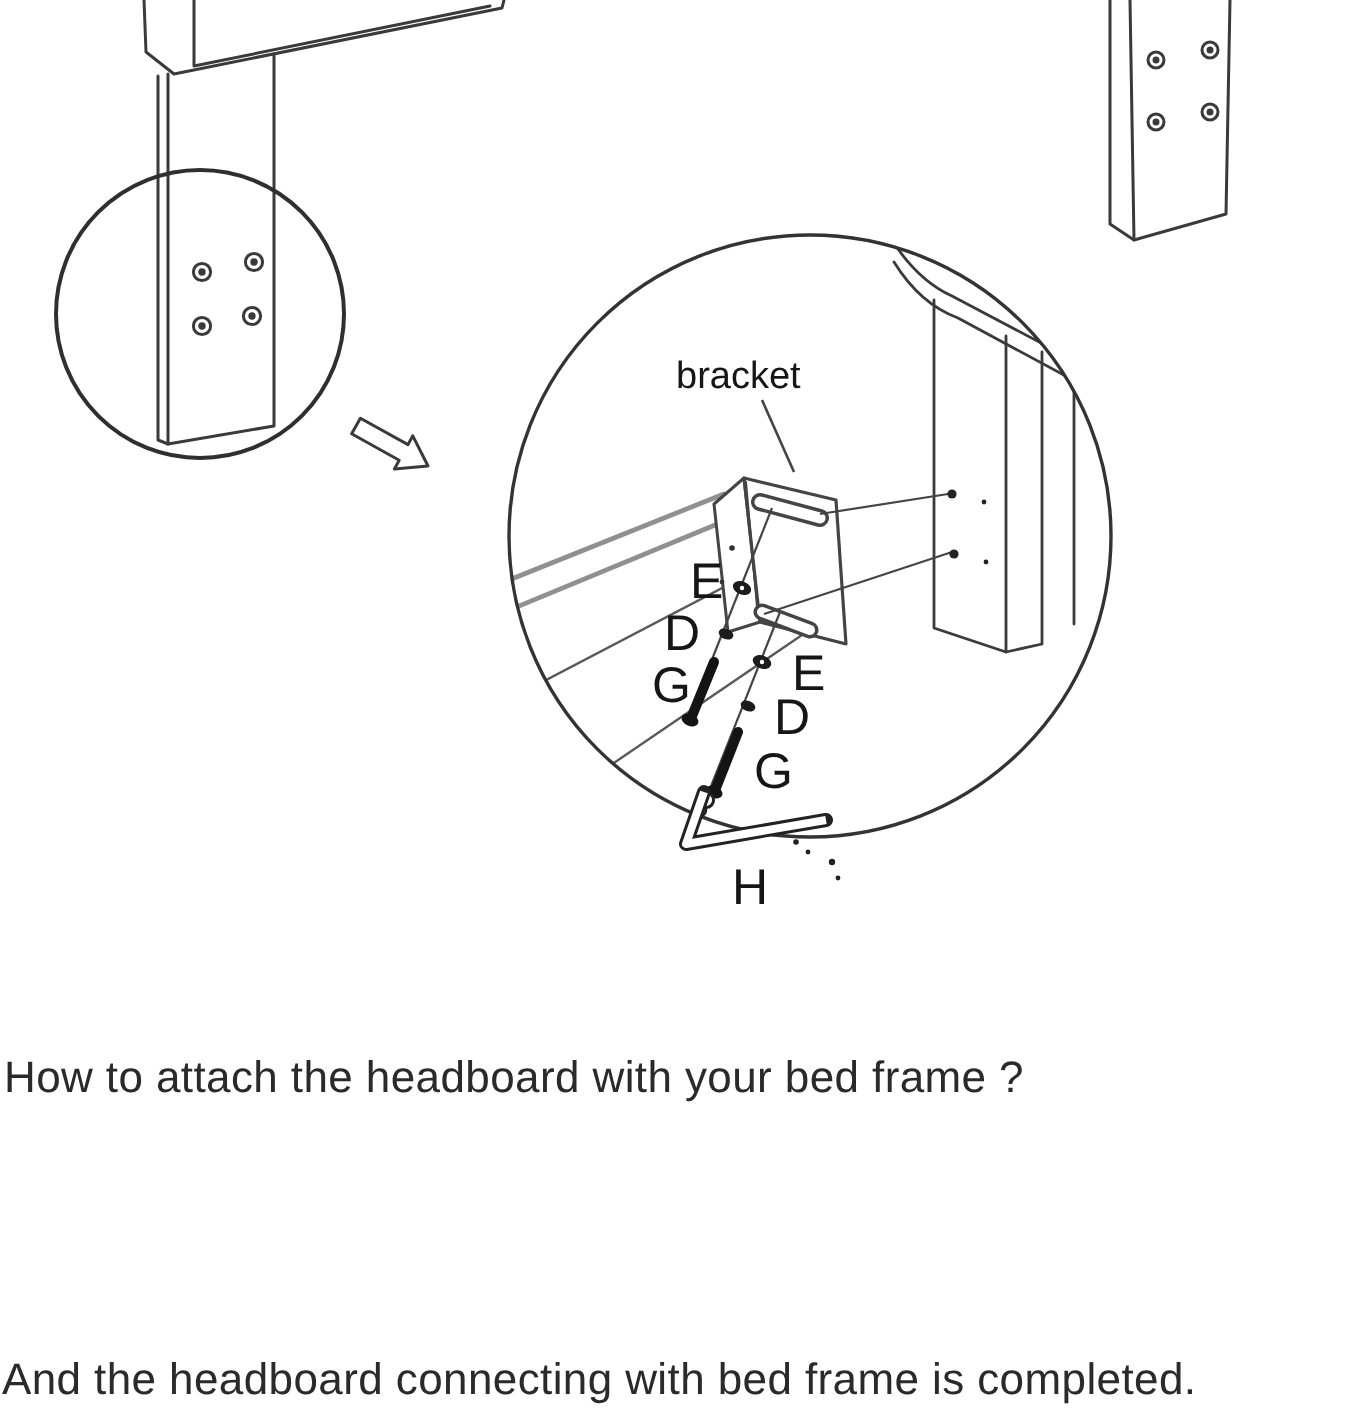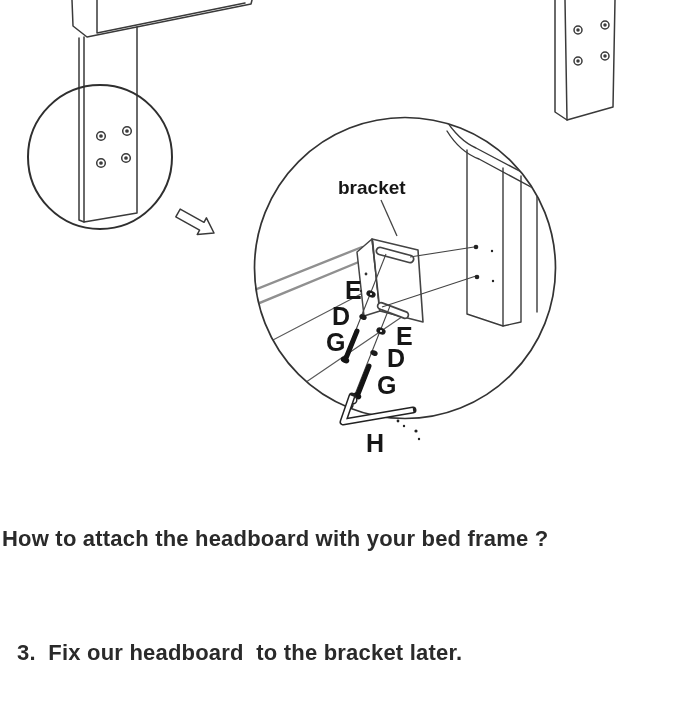--- a/index.html
+++ b/index.html
@@ -1,20 +1,20 @@
 <!DOCTYPE html>
 <html><head>
 <meta charset="utf-8">
 <style>
   html,body{margin:0;padding:0;}
   body{
     width:679px;height:712px;position:relative;background:#ffffff;
     font-family:"Liberation Sans","DejaVu Sans",sans-serif;overflow:hidden;
   }
-  #stage{position:absolute;left:0;top:0;width:551px;height:712px;font-weight:bold;}
+  #stage{position:absolute;left:0;top:0;width:551px;height:712px;}
   svg{display:block;}
   .txt{
     position:absolute;color:#2a2a2a;font-size:22px;line-height:1.2;
     white-space:pre;letter-spacing:0.2px;
   }
   .lbl{
     font-family:"Liberation Sans","DejaVu Sans",sans-serif;
     fill:#161616;font-size:25px;
   }
   .lbl-small{font-size:19px;}
@@ -149,15 +149,15 @@
     <text class="lbl" x="332" y="325">D</text>
     <text class="lbl" x="326" y="351">G</text>
     <text class="lbl" x="396" y="345">E</text>
     <text class="lbl" x="387" y="367">D</text>
     <text class="lbl" x="377" y="394">G</text>
     <text class="lbl" x="366" y="452">H</text>
   </g>
 </svg>
 
 <div class="txt" style="left:2px;top:526px;">How to attach the headboard with your bed frame ?</div>
-<div class="txt" style="left:17px;top:640px;">3.  Fix our headboard  to the bracket later.</div>
+<div class="txt" style="left:1px;top:677px;">And the headboard connecting with bed frame is completed.</div>
 
 </div>
 
 </body></html>

